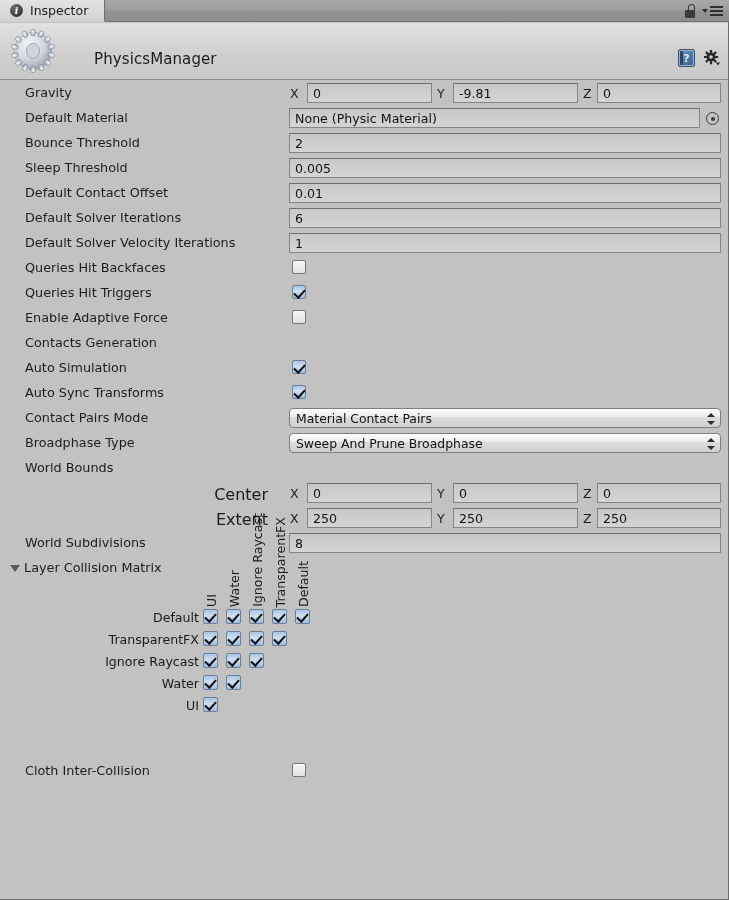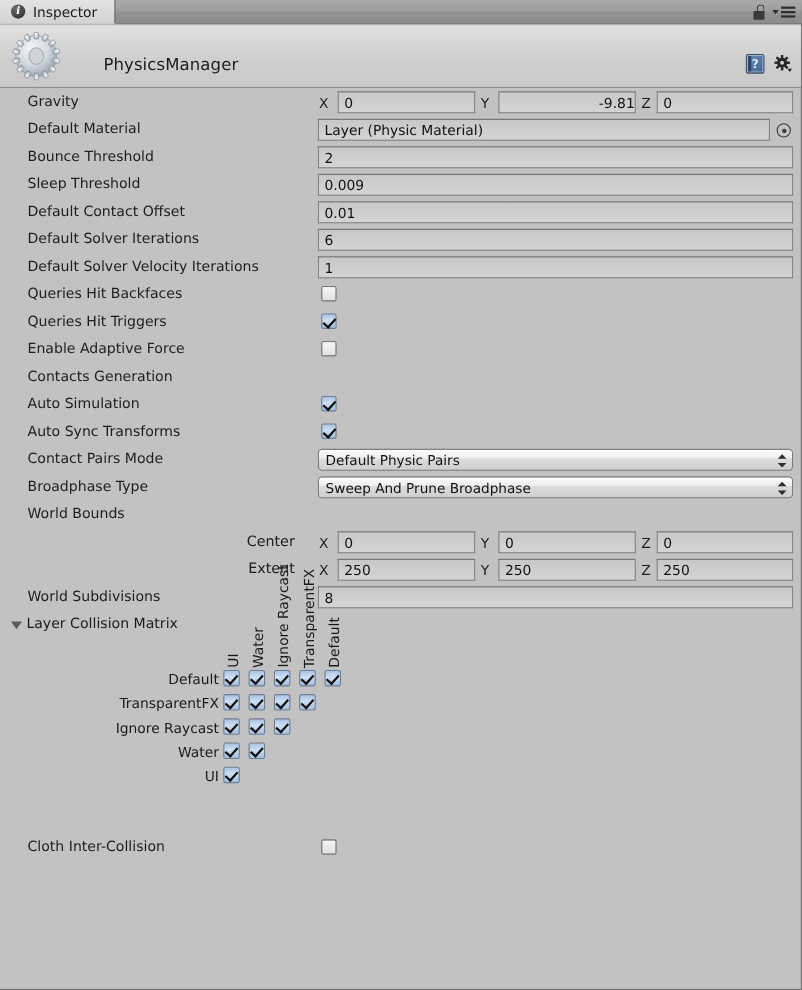--- a/index.html
+++ b/index.html
@@ -176,21 +176,21 @@
   
   .foldout-tri {
     position:absolute; left:10px; top:9px;
     width:0;height:0;
     border-left:5px solid transparent;border-right:5px solid transparent;
     border-top:7px solid #5a5a5a;
   }
   .foldout-label { position:absolute; left:24px; top:4px; font-size:12.8px; }
 
   
-  .sublabel { position:absolute; top:4px; font-size:13px; text-align:right; }
+  .sublabel { position:absolute; top:4px; font-size:16px; text-align:right; }
   .vlabel {
     position:absolute;
     font-size:12.6px; color:#1a1a1a;
     writing-mode: vertical-rl;
     transform: rotate(180deg);
     transform-origin: center;
     white-space:nowrap;
     text-align:left;
   }
   .rowlabel {
@@ -279,38 +279,38 @@
       </svg>
     </div>
   </div>
 
   <div id="props">
       <div class="row" style="top: 0px; position: absolute; left: 0px; width: 728px;">
         <div class="label">Gravity</div>
         <div class="axis-label" style="left: 290px;">X</div>
         <div class="field" style="left: 307px; width: 125px;">0</div>
         <div class="axis-label" style="left: 437px;">Y</div>
-        <div class="field" style="left: 453px; width: 125px; text-align: right;">-9.81</div>
+        <div class="field" style="left: 453px; width: 125px;">-9.81</div>
         <div class="axis-label" style="left: 583px;">Z</div>
         <div class="field" style="left: 597px; width: 124px;">0</div>
       </div>
       <div class="row" style="top: 25px; position: absolute; left: 0px; width: 728px;">
         <div class="label">Default Material</div>
-        <div class="field objfield">Layer (Physic Material)</div>
+        <div class="field objfield">None (Physic Material)</div>
         <div class="picker">
           <i></i>
         </div>
       </div>
       <div class="row" style="top: 50px; position: absolute; left: 0px; width: 728px;">
         <div class="label">Bounce Threshold</div>
         <div class="field wide">2</div>
       </div>
       <div class="row" style="top: 75px; position: absolute; left: 0px; width: 728px;">
         <div class="label">Sleep Threshold</div>
-        <div class="field wide">0.009</div>
+        <div class="field wide">0.005</div>
       </div>
       <div class="row" style="top: 100px; position: absolute; left: 0px; width: 728px;">
         <div class="label">Default Contact Offset</div>
         <div class="field wide">0.01</div>
       </div>
       <div class="row" style="top: 125px; position: absolute; left: 0px; width: 728px;">
         <div class="label">Default Solver Iterations</div>
         <div class="field wide">6</div>
       </div>
       <div class="row" style="top: 150px; position: absolute; left: 0px; width: 728px;">
@@ -335,21 +335,21 @@
       <div class="row" style="top: 275px; position: absolute; left: 0px; width: 728px;">
         <div class="label">Auto Simulation</div>
         <div class="cb cb-row on" style="left: 292px; top: 4px;"></div>
       </div>
       <div class="row" style="top: 300px; position: absolute; left: 0px; width: 728px;">
         <div class="label">Auto Sync Transforms</div>
         <div class="cb cb-row on" style="left: 292px; top: 4px;"></div>
       </div>
       <div class="row" style="top: 325px; position: absolute; left: 0px; width: 728px;">
         <div class="label">Contact Pairs Mode</div>
-        <div class="popup"><span>Default Physic Pairs</span><span class="updown">
+        <div class="popup"><span>Material Contact Pairs</span><span class="updown">
             <i class="up"></i>
             <i class="dn"></i>
           </span></div>
       </div>
       <div class="row" style="top: 350px; position: absolute; left: 0px; width: 728px;">
         <div class="label">Broadphase Type</div>
         <div class="popup"><span>Sweep And Prune Broadphase</span><span class="updown">
             <i class="up"></i>
             <i class="dn"></i>
           </span></div>

